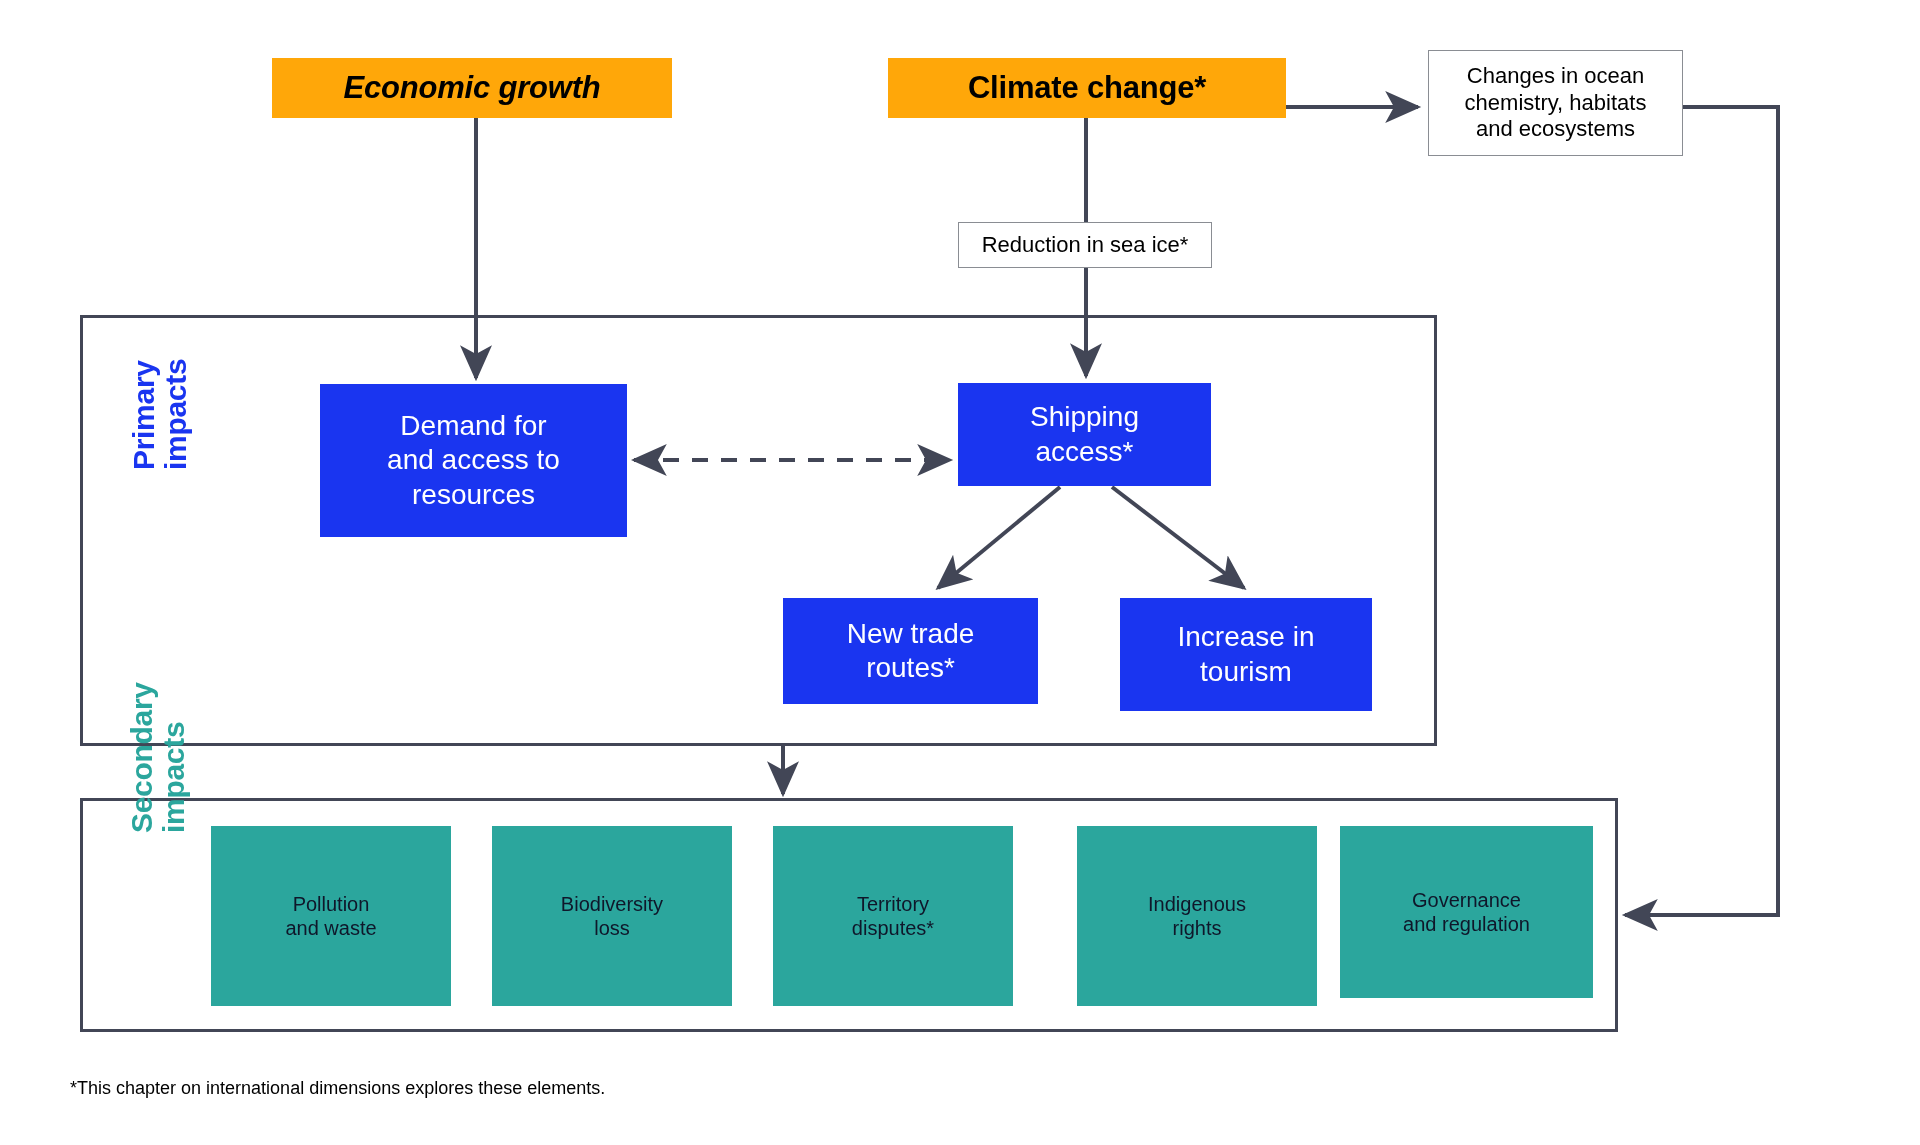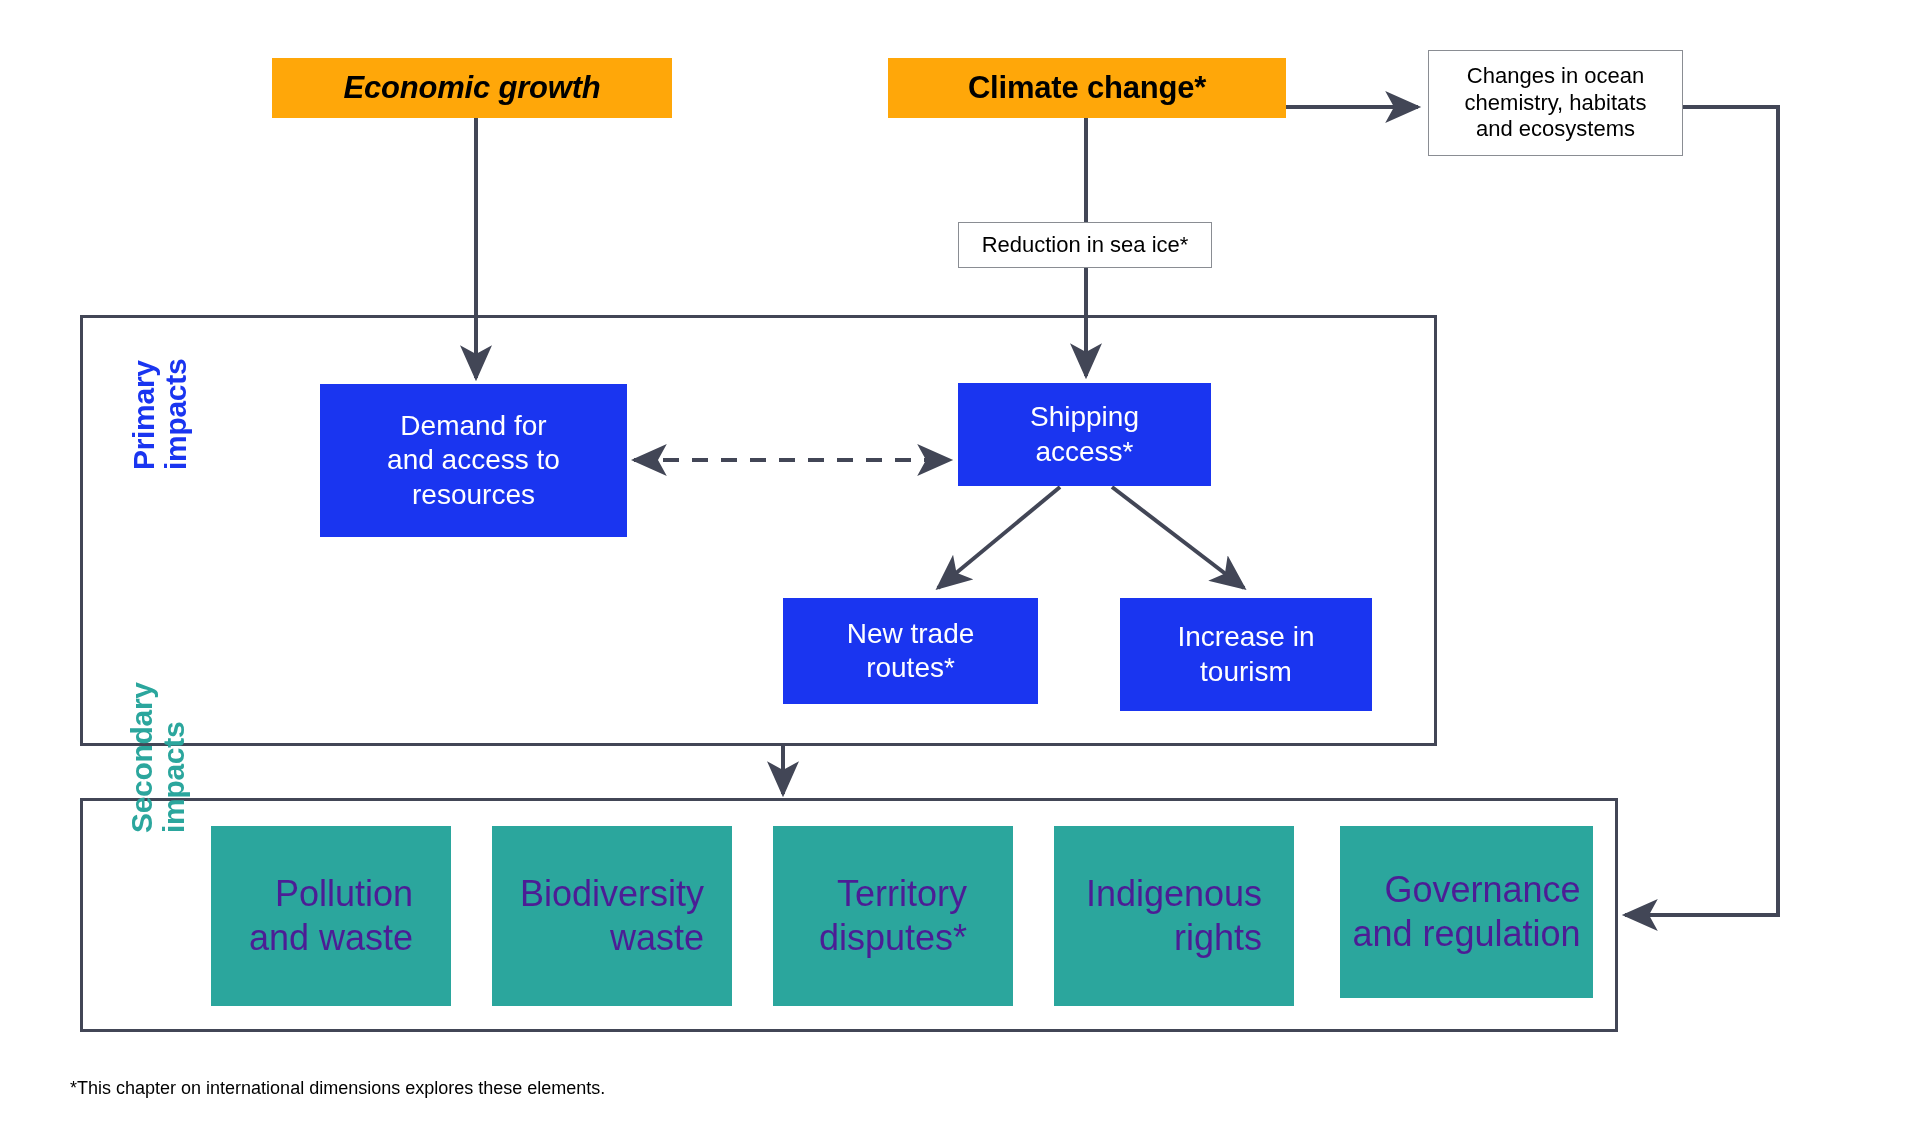--- a/index.html
+++ b/index.html
@@ -59,23 +59,22 @@
   
   .node.primary {
     background: #1A35F0;
     color: #ffffff;
     font-size: 28px;
   }
 
   
   .node.secondary {
     background: #2BA69D;
-    color: #4c1d95;
-    font-size: 36px;
-    text-align: right;
+    color: #0f172a;
+    font-size: 20px;
   }
 
   
   .group-frame {
     position: absolute;
     box-sizing: border-box;
     border: 3px solid #424656;
     background: transparent;
   }
 
@@ -173,26 +172,26 @@
 
   <div class="group-frame" style="left:80px; top:798px; width:1538px; height:234px;"></div>
 
   <div class="group-label secondary-label" style="left:126px; top:833px; width:72px; height:0;">Secondary
 impacts</div>
 
   <div class="node secondary" style="left:211px; top:826px; width:240px; height:180px; white-space:pre-line;">Pollution
 and waste</div>
 
   <div class="node secondary" style="left:492px; top:826px; width:240px; height:180px; white-space:pre-line;">Biodiversity
-waste</div>
+loss</div>
 
   <div class="node secondary" style="left:773px; top:826px; width:240px; height:180px; white-space:pre-line;">Territory
 disputes*</div>
 
-  <div class="node secondary" style="left:1054px; top:826px; width:240px; height:180px; white-space:pre-line;">Indigenous
+  <div class="node secondary" style="left:1077px; top:826px; width:240px; height:180px; white-space:pre-line;">Indigenous
 rights</div>
 
   <div class="node secondary" style="left:1340px; top:826px; width:253px; height:172px; white-space:pre-line;">Governance
 and regulation</div>
 
   <div class="footnote" style="left:70px; top:1078px;">*This chapter on international dimensions explores these elements.</div>
 
 </div>
 
 </body></html>

